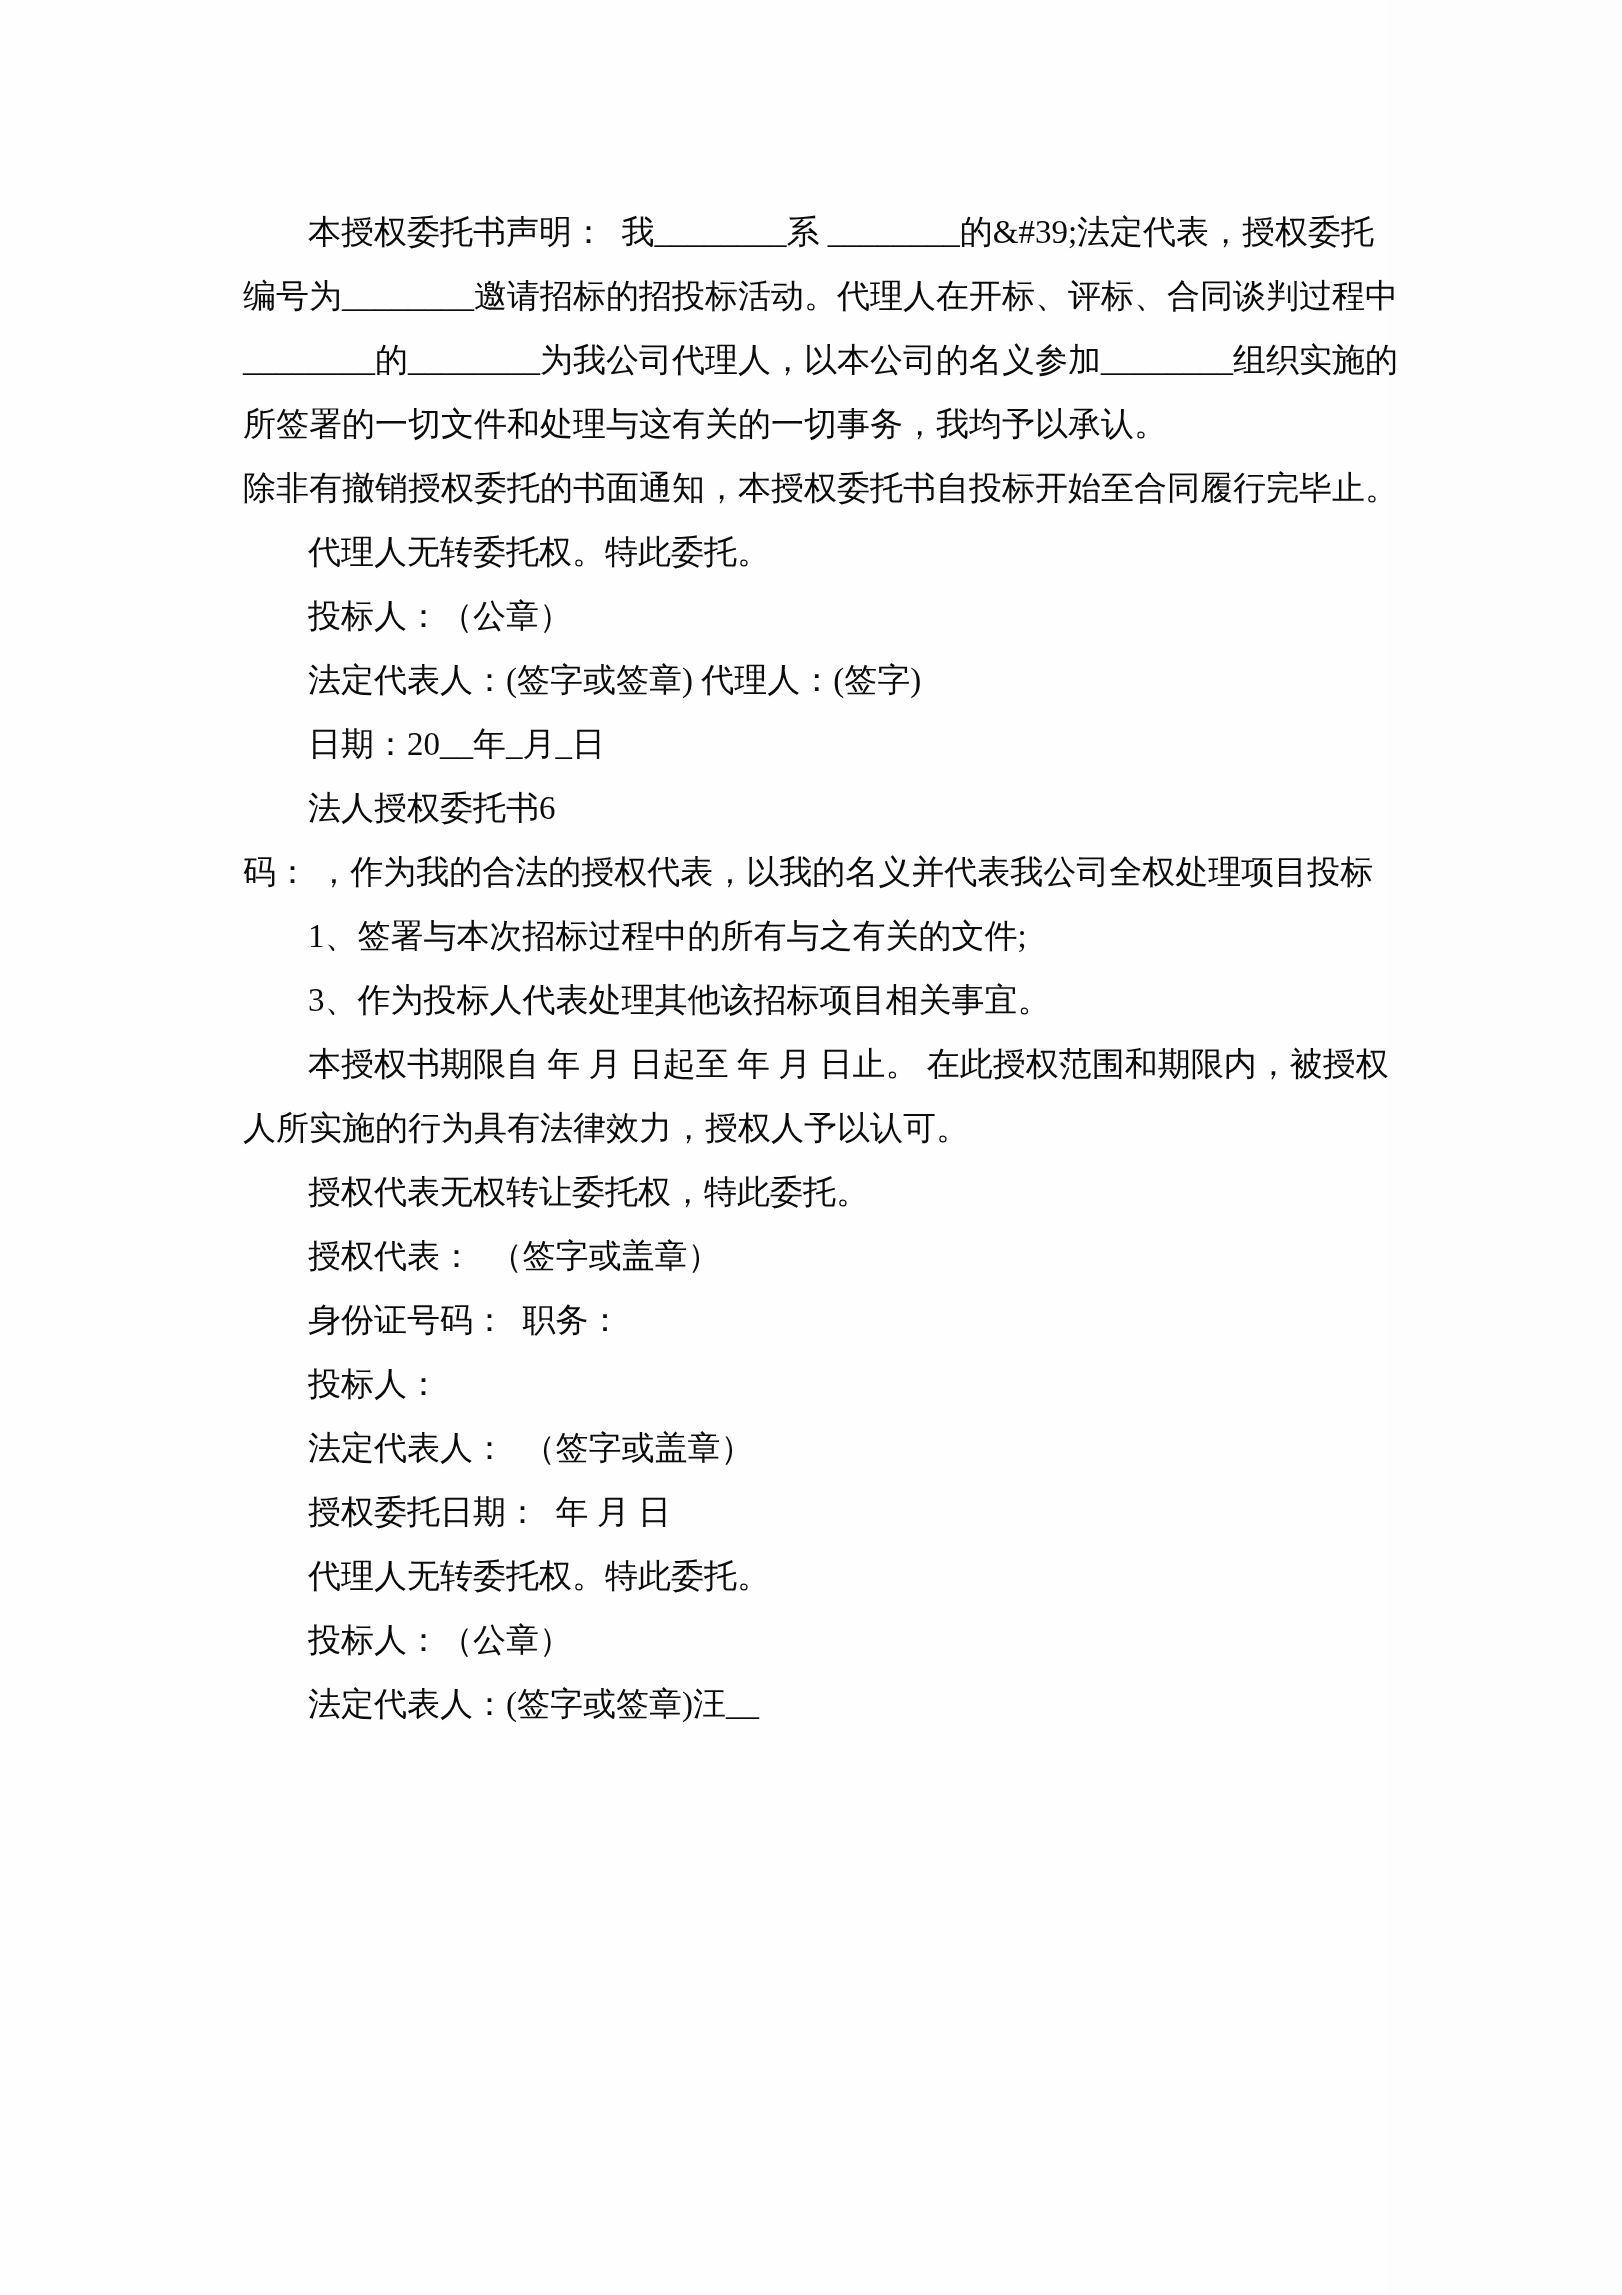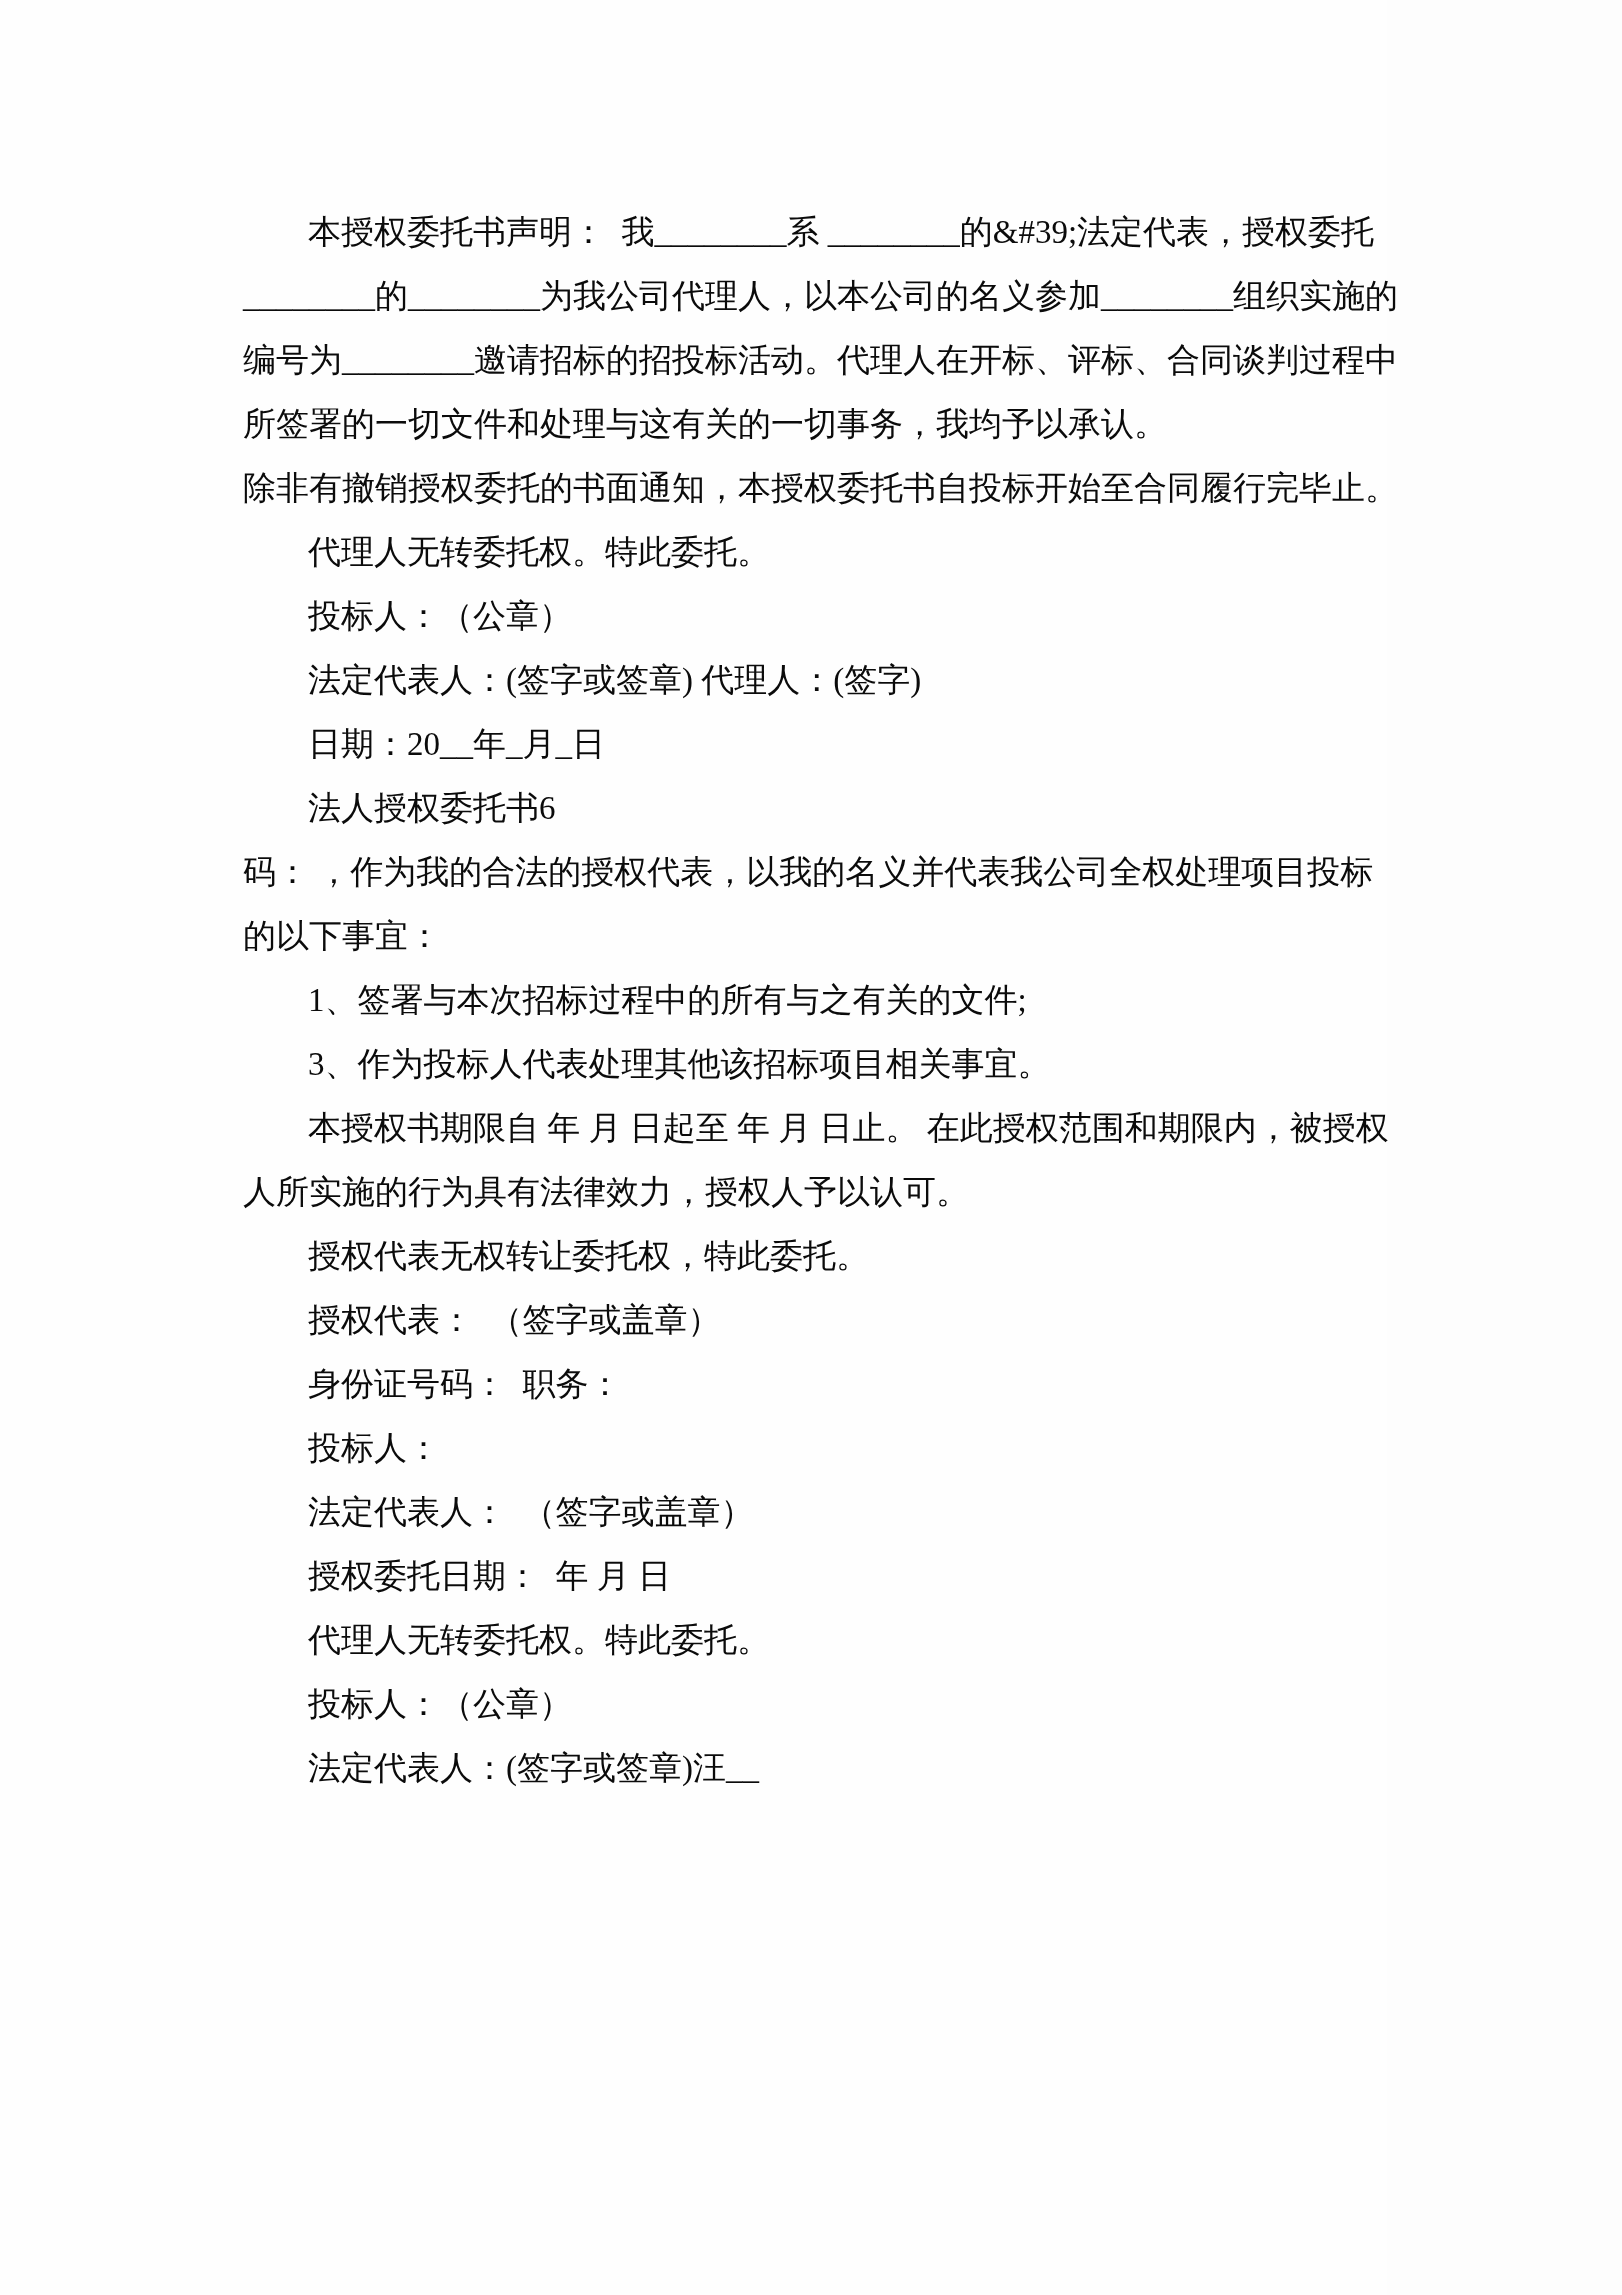--- a/index.html
+++ b/index.html
@@ -41,31 +41,30 @@
   .doc-line.indent {
     padding-left: 65px;    
   }
 </style>
 </head>
 <body>
 
 <div class="doc-page" style="background: rgb(254, 254, 254);">
   <div class="doc-text" style="color: rgb(11, 11, 11);">
       <div class="doc-line indent">本授权委托书声明：  我________系 ________的&amp;#39;法定代表，授权委托</div>
+      <div class="doc-line">编号为________邀请招标的招投标活动。代理人在开标、评标、合同谈判过程中</div>
       <div class="doc-line">________的________为我公司代理人，以本公司的名义参加________组织实施的</div>
-      <div class="doc-line">编号为________邀请招标的招投标活动。代理人在开标、评标、合同谈判过程中</div>
       <div class="doc-line">所签署的一切文件和处理与这有关的一切事务，我均予以承认。</div>
       <div class="doc-line">除非有撤销授权委托的书面通知，本授权委托书自投标开始至合同履行完毕止。</div>
       <div class="doc-line indent">代理人无转委托权。特此委托。</div>
       <div class="doc-line indent">投标人：（公章）</div>
       <div class="doc-line indent">法定代表人：(签字或签章) 代理人：(签字)</div>
       <div class="doc-line indent">日期：20__年_月_日</div>
       <div class="doc-line indent">法人授权委托书6</div>
       <div class="doc-line">码： ，作为我的合法的授权代表，以我的名义并代表我公司全权处理项目投标</div>
-      <div class="doc-line">的以下事宜：</div>
       <div class="doc-line indent">1、签署与本次招标过程中的所有与之有关的文件;</div>
       <div class="doc-line indent">3、作为投标人代表处理其他该招标项目相关事宜。</div>
       <div class="doc-line indent">本授权书期限自 年 月 日起至 年 月 日止。 在此授权范围和期限内，被授权</div>
       <div class="doc-line">人所实施的行为具有法律效力，授权人予以认可。</div>
       <div class="doc-line indent">授权代表无权转让委托权，特此委托。</div>
       <div class="doc-line indent">授权代表：  （签字或盖章）</div>
       <div class="doc-line indent">身份证号码：  职务：</div>
       <div class="doc-line indent">投标人：</div>
       <div class="doc-line indent">法定代表人：  （签字或盖章）</div>
       <div class="doc-line indent">授权委托日期：  年 月 日</div>

